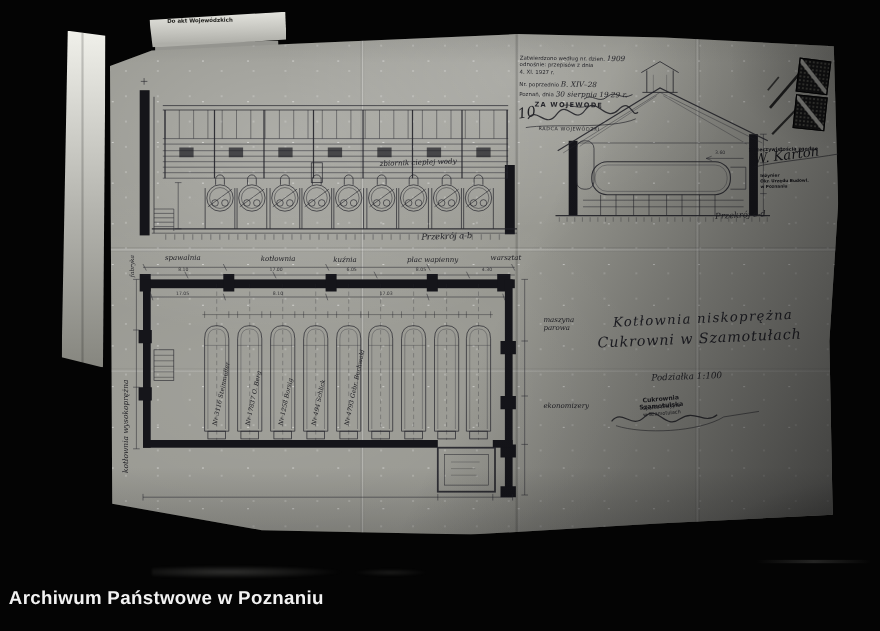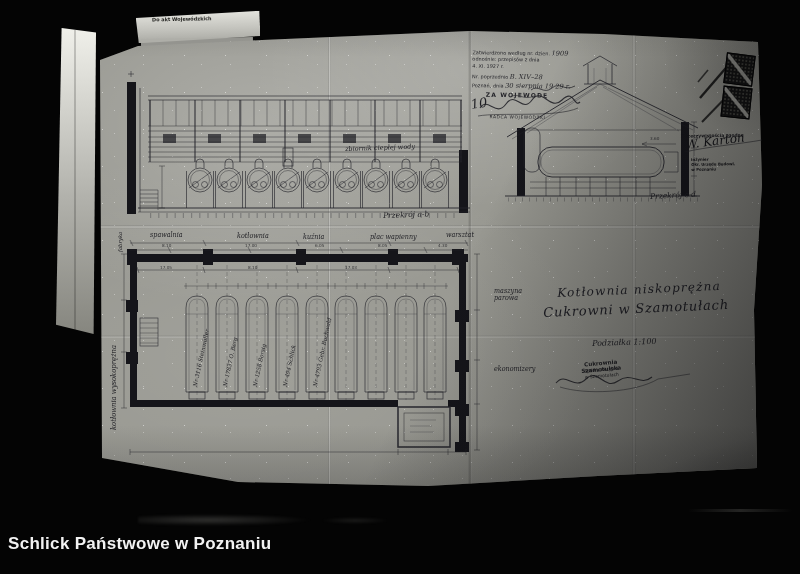--- a/index.html
+++ b/index.html
@@ -288,14 +288,14 @@
 
   <div class="stamp" style="left:725px;top:54px;transform:rotate(7deg);"></div>
   <div class="stamp" style="left:722px;top:87px;transform:rotate(6deg);"></div>
 
   <div class="a vignette"></div>
 
   <div class="a sm1"></div>
   <div class="a sm2"></div>
   <div class="a sm3"></div>
 
-  <div class="a footer">Schlick Państwowe w Poznaniu</div>
+  <div class="a footer">Archiwum Państwowe w Poznaniu</div>
 </div>
 
 </body></html>

